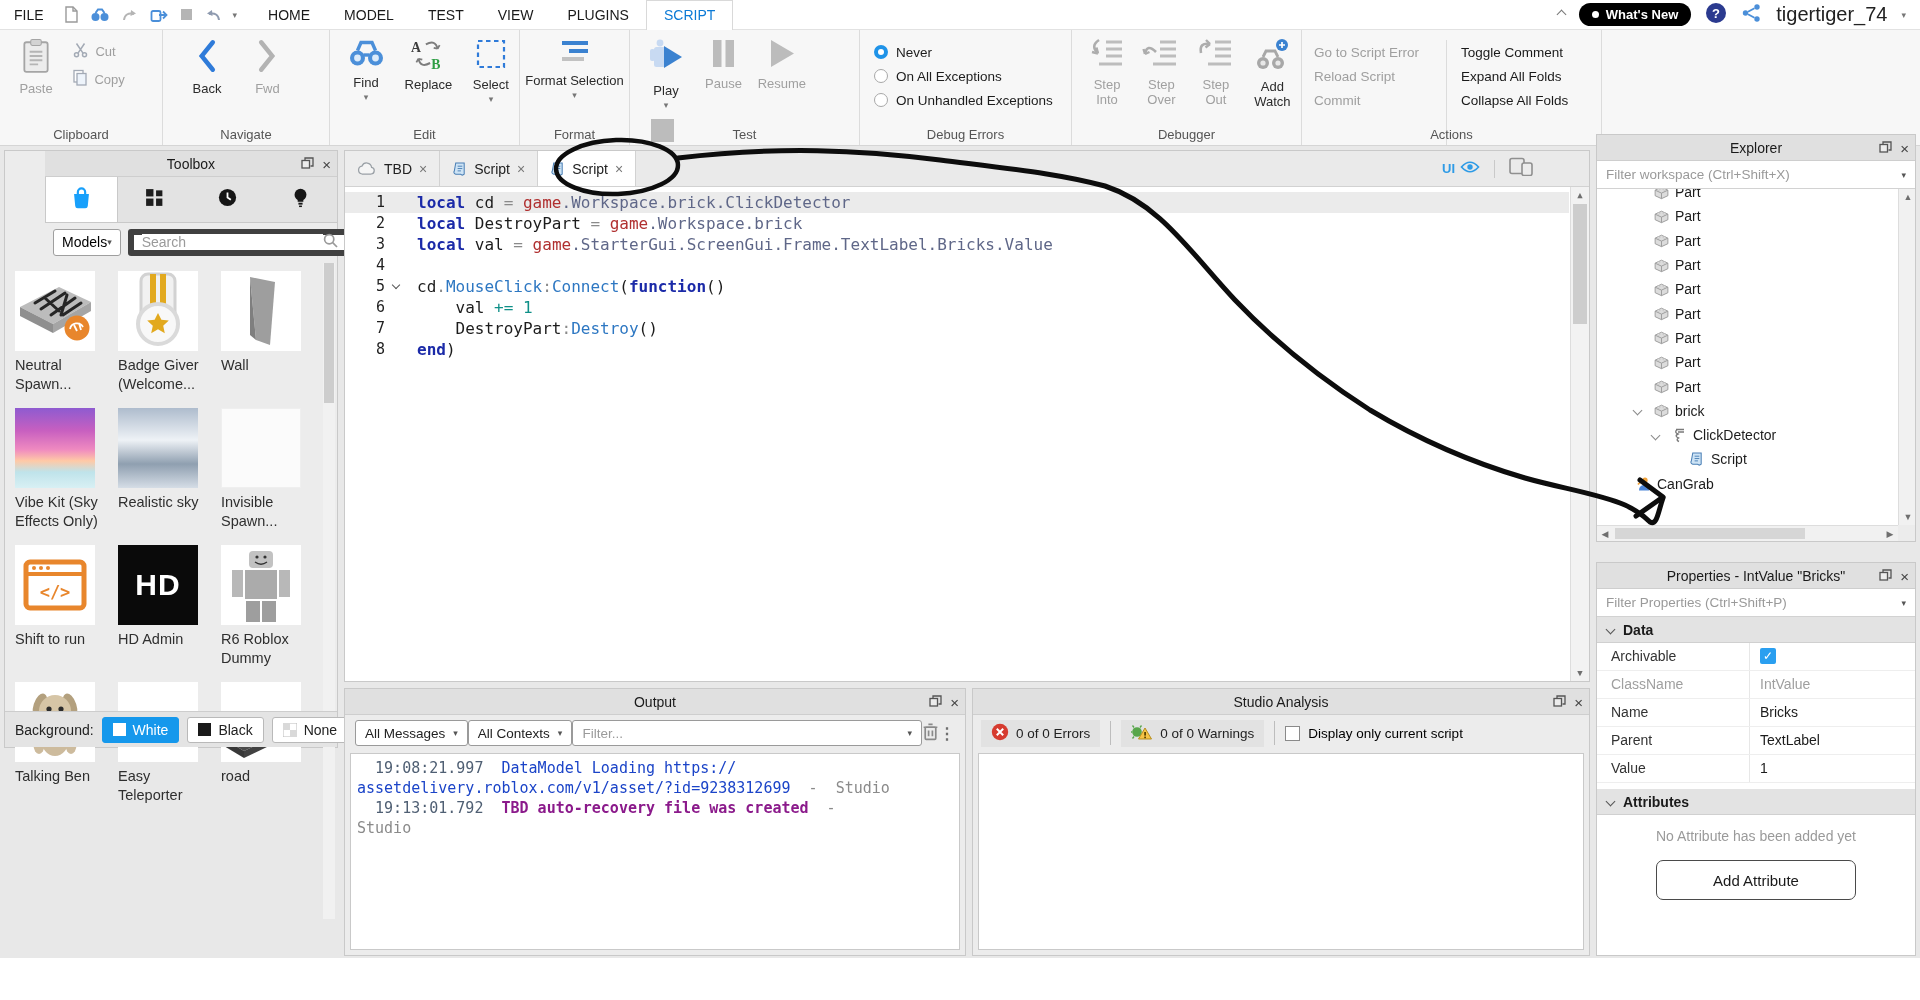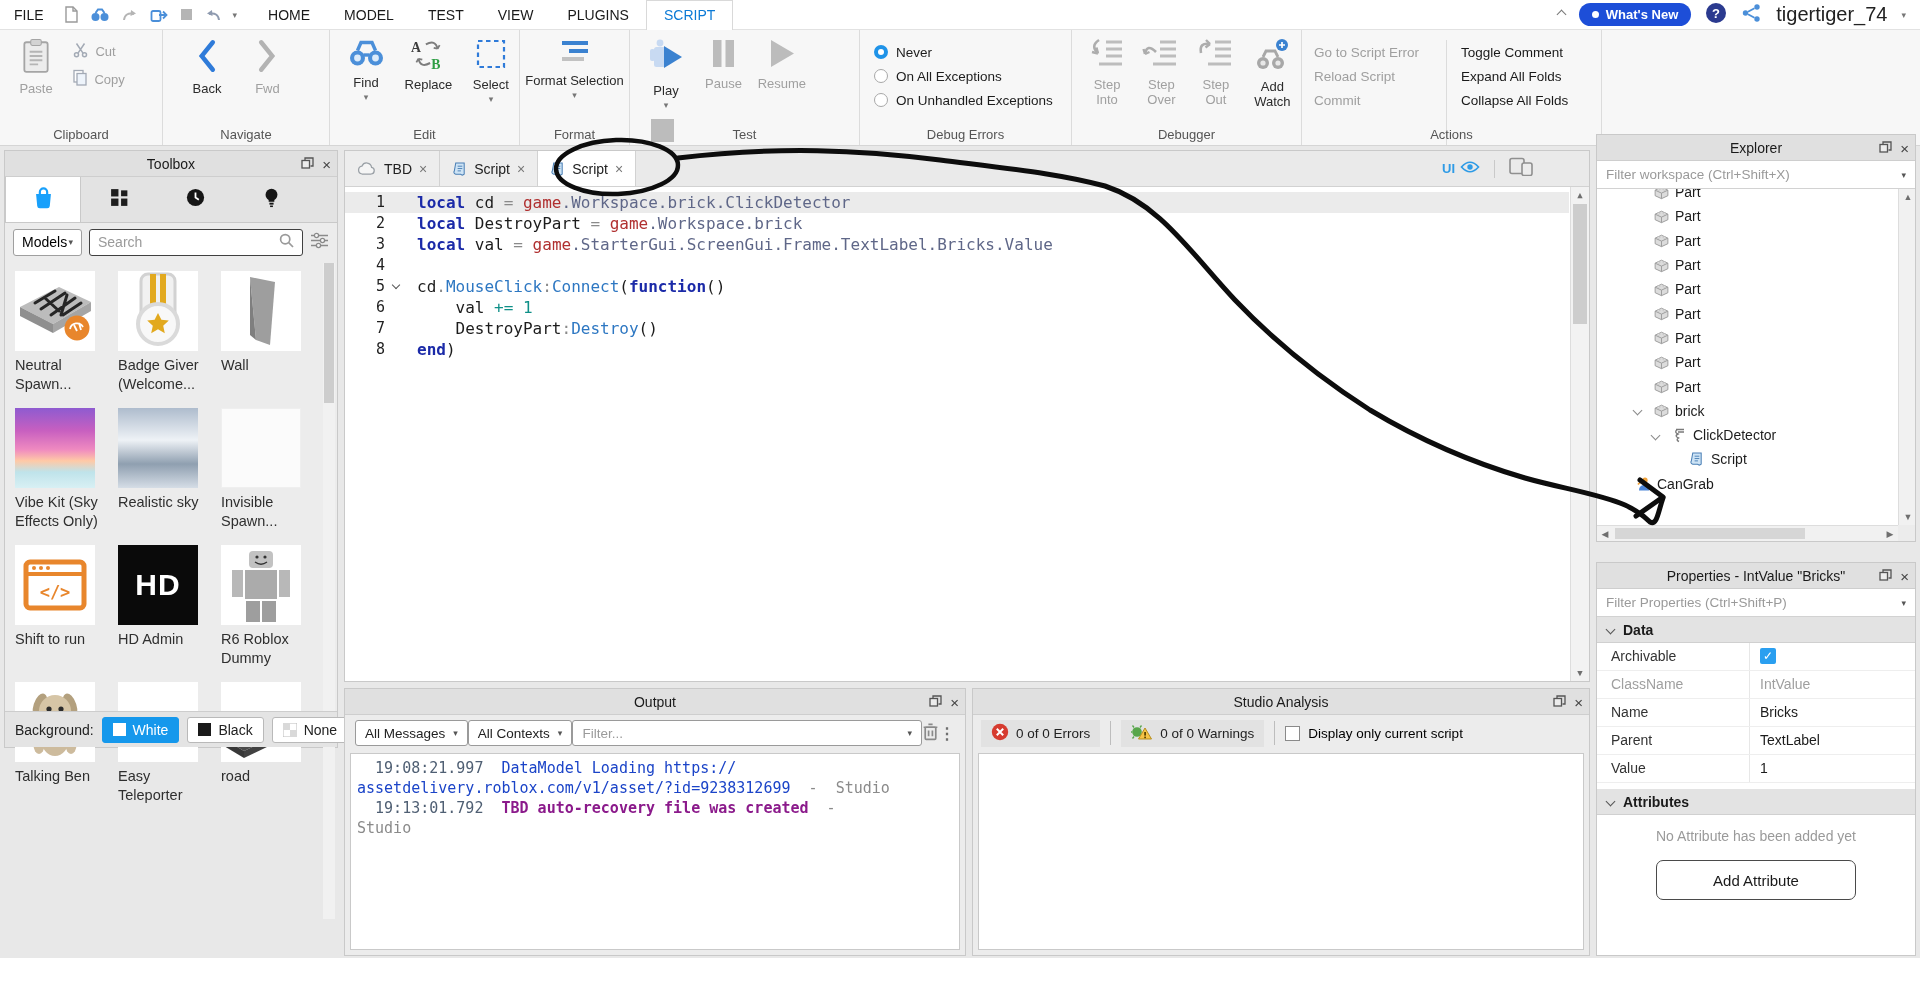--- a/index.html
+++ b/index.html
@@ -9,21 +9,21 @@
   
   .menubar { position:absolute; left:0; top:0; width:1920px; height:30px; background:#fff;
              border-bottom:1px solid #e2e2e2; display:flex; align-items:center; font-size:14px; color:#1a1a1a; }
   .file-btn { padding:0 16px 0 14px; font-size:14px; cursor:pointer; }
   .quick-icons { display:flex; align-items:center; gap:12px; padding:0 14px 0 4px; }
   .quick-icons span { display:inline-flex; align-items:center; }
   .menu-tabs { display:flex; height:30px; align-items:stretch; }
   .menu-tab { padding:0 17px; display:flex; align-items:center; cursor:pointer; }
   .menu-tab.active { color:#0b7ad6; background:#fff; border:1px solid #d9d9d9; border-bottom:none; }
   .menubar-right { margin-left:auto; display:flex; align-items:center; gap:14px; padding-right:14px; }
-  .whats-new { background:#1d4ed8; color:#fff; font-weight:bold; font-size:13px; border-radius:12px;
+  .whats-new { background:#000000; color:#fff; font-weight:bold; font-size:13px; border-radius:12px;
                height:23px; display:flex; align-items:center; gap:7px; padding:0 13px; cursor:pointer; }
   .whats-new .dot { width:7px; height:7px; border-radius:50%; background:#fff; }
   .username { font-size:20px; color:#222; }
 
   
   .ribbon { position:absolute; left:0; top:30px; width:1920px; height:116px; background:#f7f7f7;
             border-bottom:1px solid #d5d5d5; display:flex; }
   .rgroup { position:relative; border-right:1px solid #dcdcdc; height:100%; flex:0 0 auto; }
   .rgroup-label { position:absolute; bottom:3px; left:0; right:0; text-align:center; font-size:13px; color:#555; }
   .rbtn { display:inline-flex; flex-direction:column; align-items:center; justify-content:flex-start;
@@ -42,28 +42,28 @@
   .panel { position:absolute; background:#ececec; border:1px solid #c9c9c9; }
   .panel-header { height:26px; background:#e0e0e0; border-bottom:1px solid #cecece; position:relative;
                   display:flex; align-items:center; justify-content:center; font-size:14px; color:#1a1a1a; }
   .ph-icons { position:absolute; right:6px; top:0; height:26px; display:flex; align-items:center; gap:8px; }
   .xchar { color:#444; font-size:15px; line-height:1; cursor:pointer; }
 
   .chev { display:inline-block; width:7px; height:7px; border-right:1.7px solid #6e6e6e; border-bottom:1.7px solid #6e6e6e; transform:rotate(45deg); }
   .chev.up { transform:rotate(-135deg); }
 
   
-  .toolbox { left:4px; top:150px; width:334px; height:598px; }
+  .toolbox { left:4px; top:150px; width:334px; height:598px;padding-left:40px; }
   .tb-tabs { height:46px; background:#e3e3e3; border-bottom:1px solid #c9c9c9; display:flex; }
   .tb-tab { width:76px; display:flex; align-items:center; justify-content:center; cursor:pointer; }
   .tb-tab.active { background:#fff; border:1px solid #c9c9c9; border-top:none; border-bottom:none; }
   .tb-filter { height:38px; display:flex; align-items:center; gap:7px; padding:0 8px; }
   .tb-select { width:94px; height:27px; background:#fff; border:1px solid #9f9f9f; border-radius:3px;
                display:flex; align-items:center; justify-content:space-between; padding:0 8px; font-size:14px; cursor:pointer; }
-  .tb-search { flex:1; height:27px; background:#fff; border:1px solid #404040; border-radius:3px;
+  .tb-search { flex:1; height:27px; background:#fff; border:6px solid #404040; border-radius:3px;
                display:flex; align-items:center; padding:0 8px; }
   .tb-search input { border:none; outline:none; flex:1; font-size:14px; font-family:inherit; color:#333; }
   .tb-search input::placeholder { color:#9a9a9a; }
   .tb-grid { position:absolute; left:0; top:110px; width:320px; height:660px; overflow:hidden;
              display:grid; grid-template-columns:repeat(3,92px); column-gap:11px; row-gap:14px;
              padding:10px 0 0 10px; align-content:start; }
   .asset { width:92px; }
   .thumb { width:80px; height:80px; background:#fff; position:relative; overflow:hidden; }
   .thumb.vibe { background:linear-gradient(180deg,#8e5bd0 0%,#c75fc0 28%,#ef8ac0 52%,#ffc9a6 66%,#bfe3ea 80%,#d8f0f4 100%); }
   .thumb.sky  { background:linear-gradient(180deg,#aebccd 0%,#eef2f6 40%,#8f9fb0 70%,#d5dde6 100%); }

